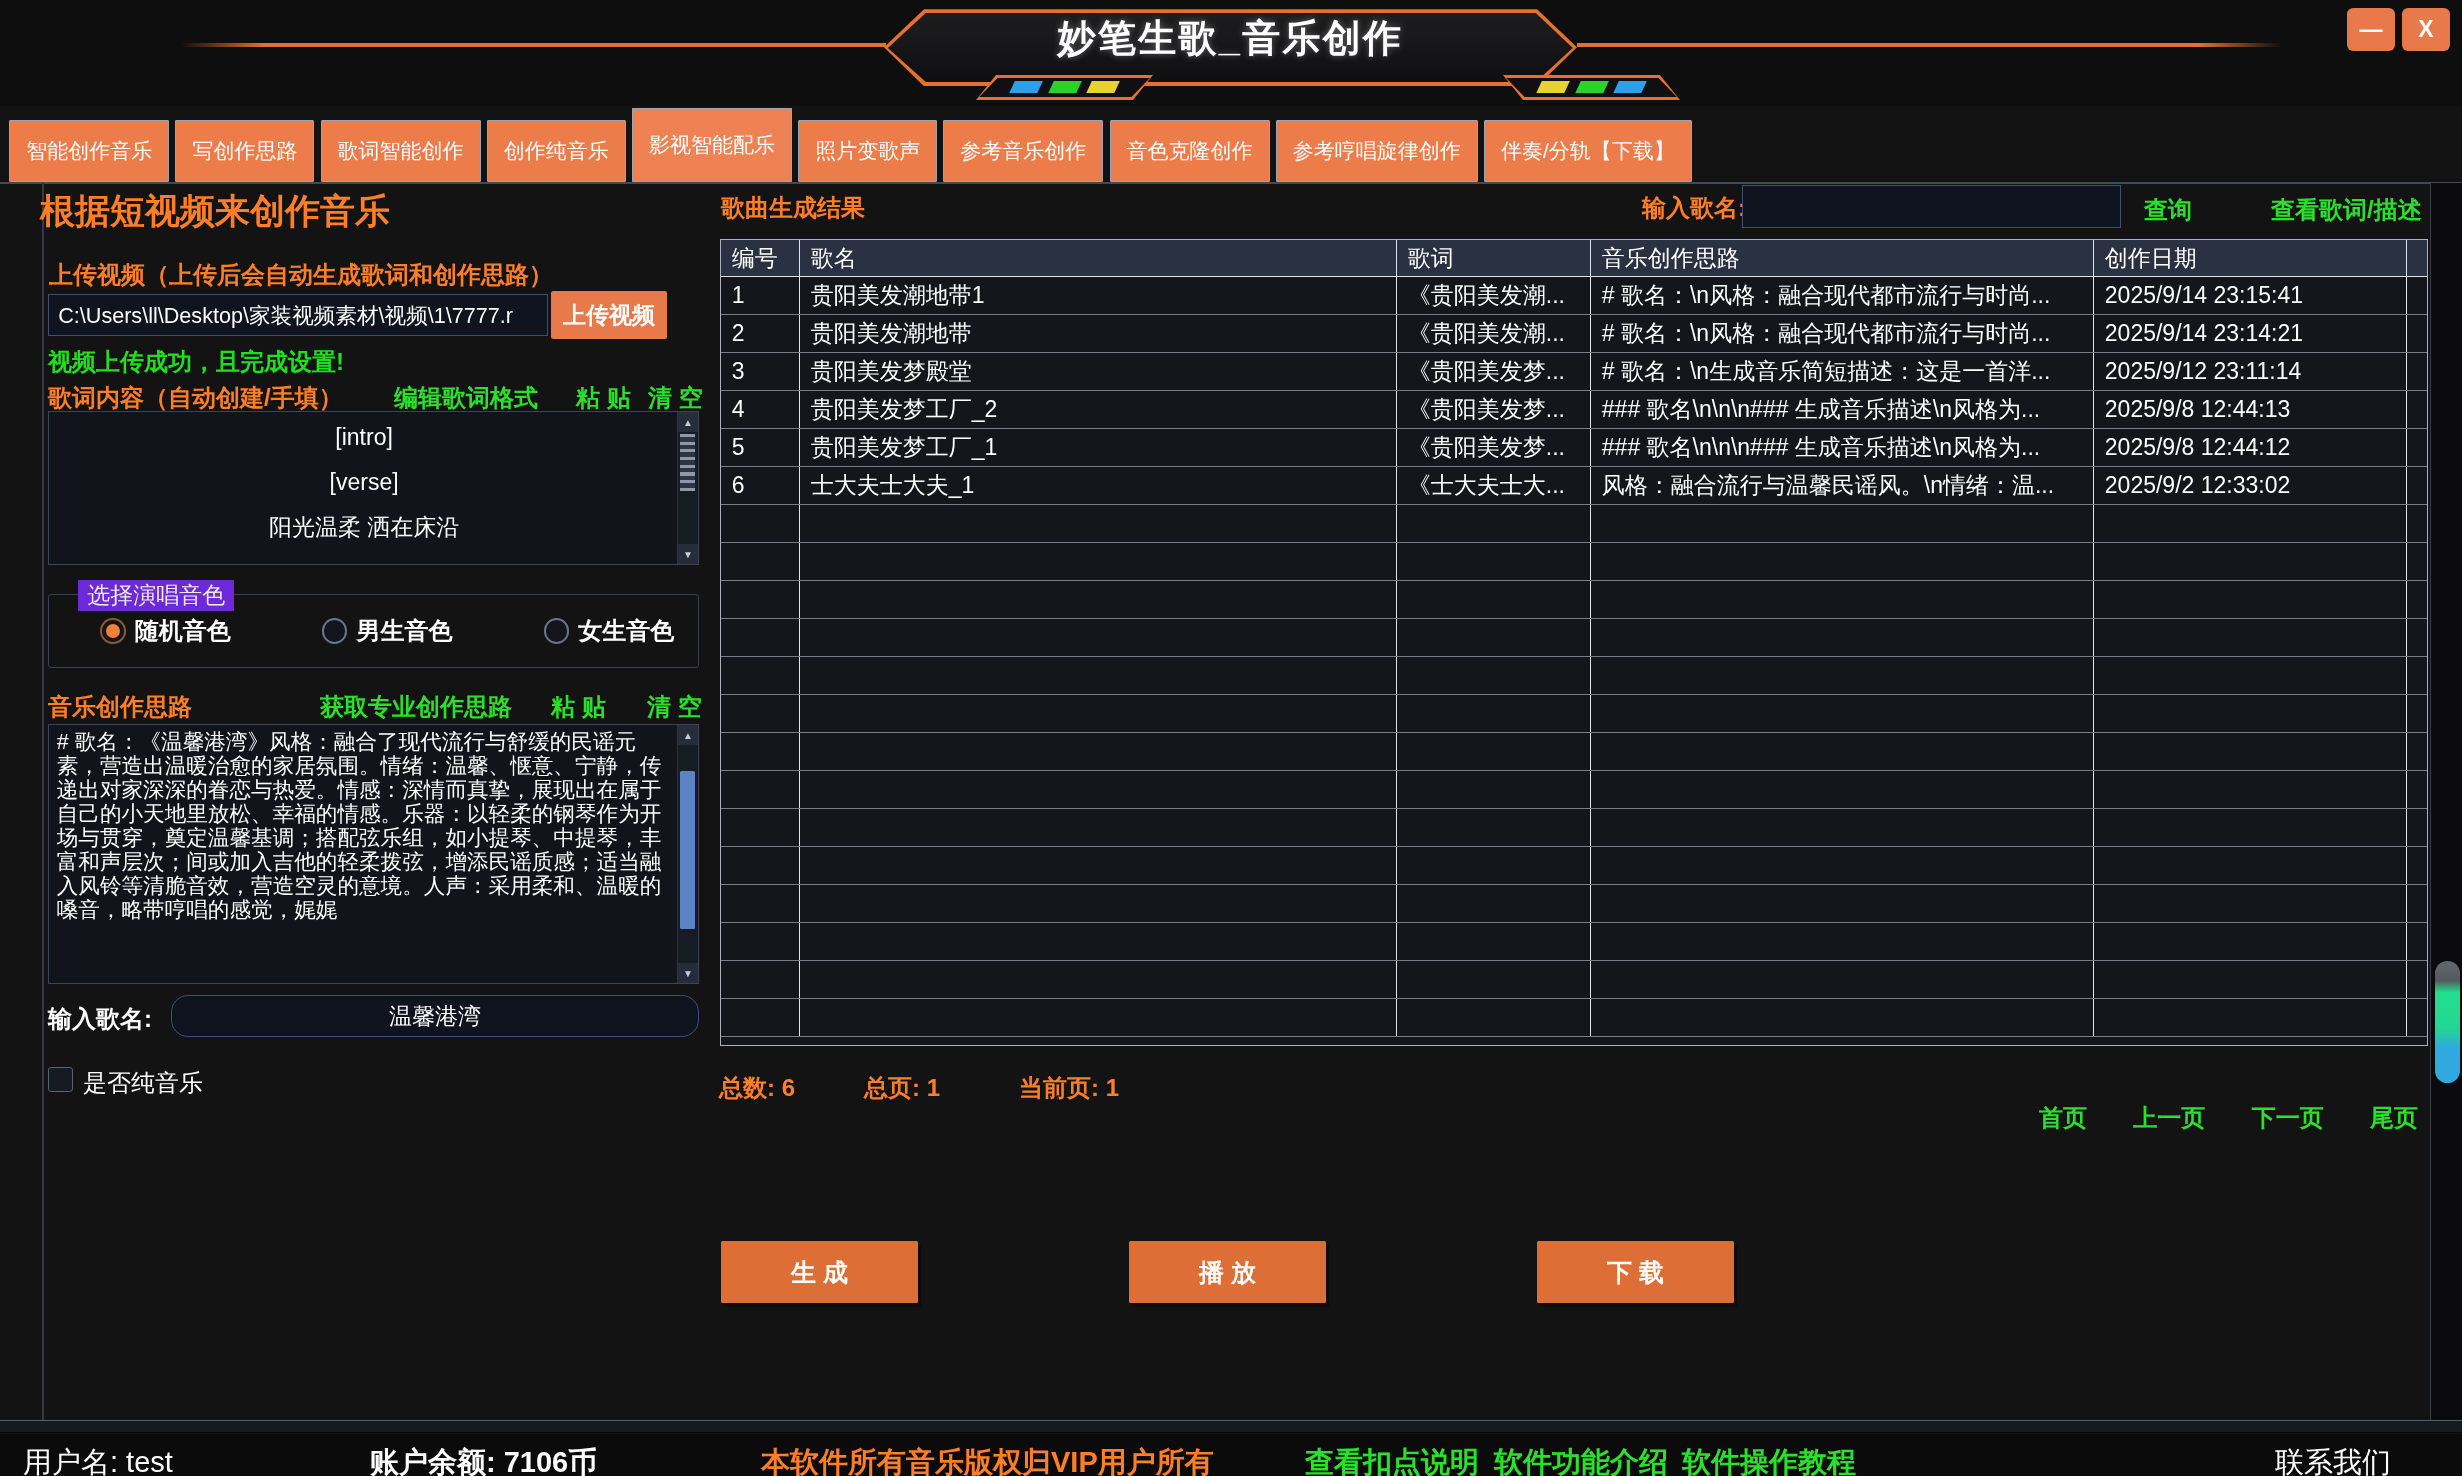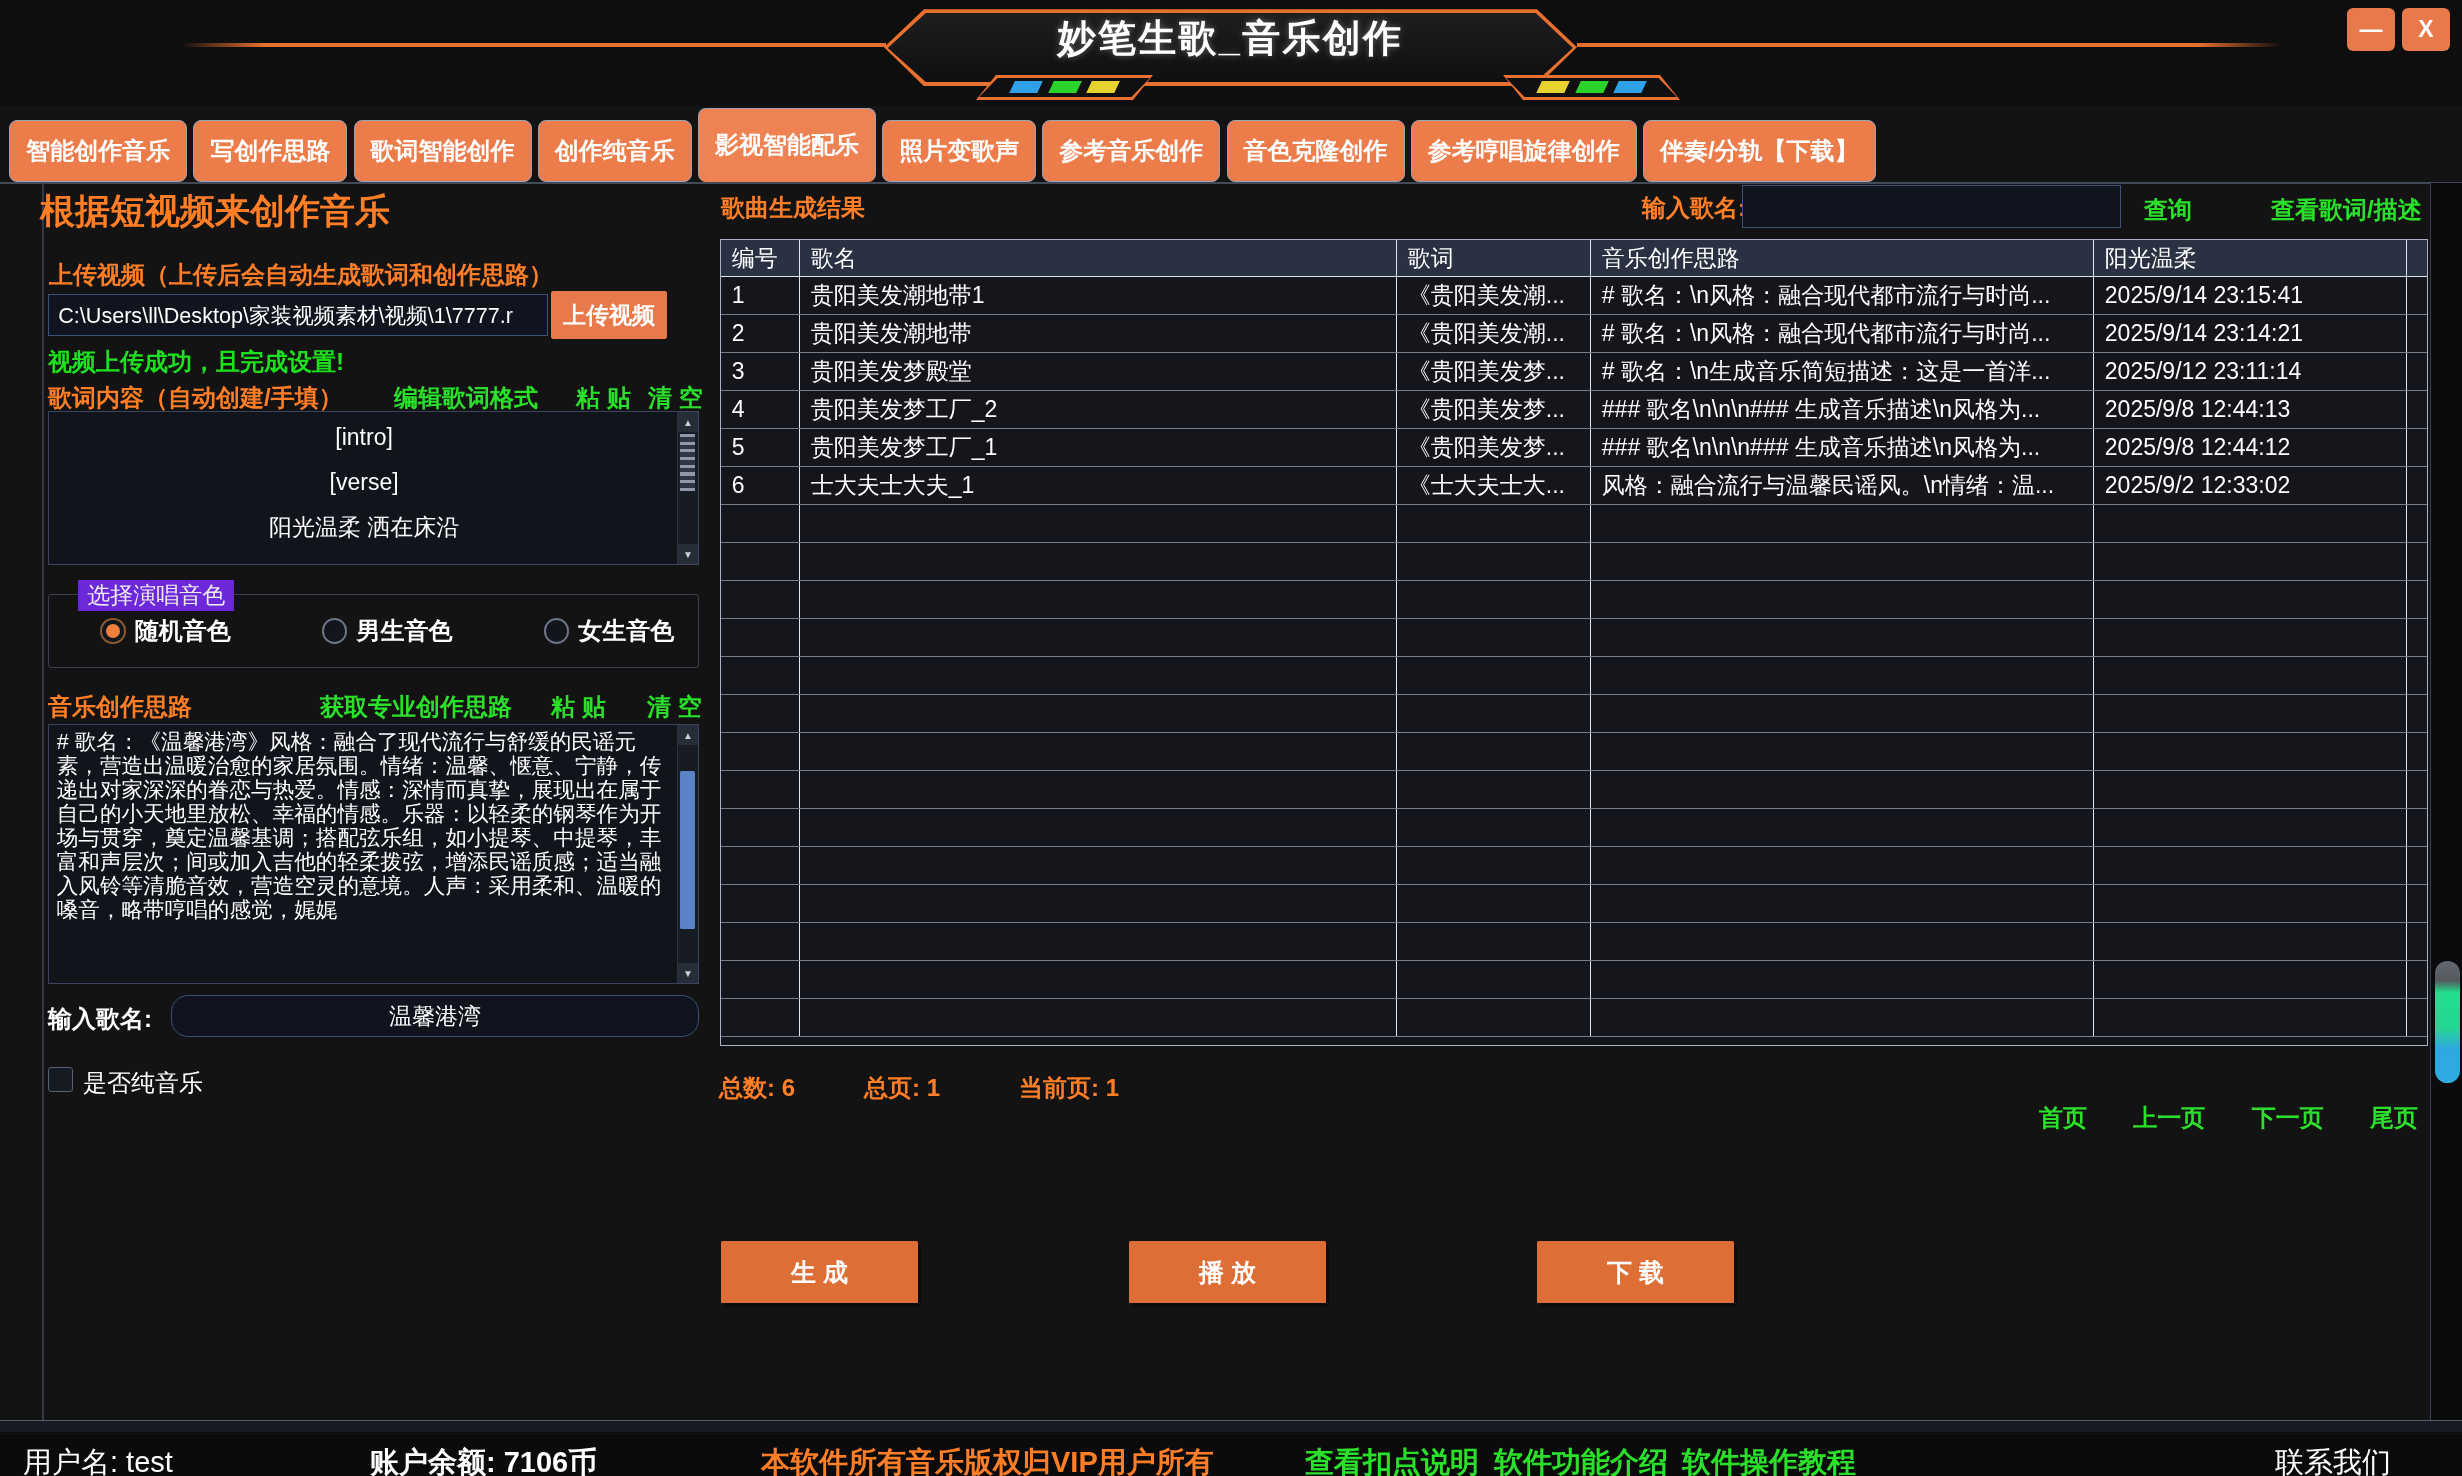--- a/index.html
+++ b/index.html
@@ -22,22 +22,22 @@
   .badge-inner{position:absolute;inset:3.1px;background:#101012;display:flex;align-items:center;justify-content:center;gap:10.8px;}
   .badge.left .badge-inner{clip-path:polygon(18.5px 0,100% 0,calc(100% - 18.5px) 100%,0 100%);}
   .badge.right .badge-inner{clip-path:polygon(0 0,calc(100% - 18.5px) 0,100% 100%,18.5px 100%);}
   .chip{width:28px;height:12.3px;transform:skewX(-25deg);display:inline-block;}
   .chip.blue{background:var(--chip-blue,#2F9FE8);} .chip.green{background:var(--chip-green,#2AD32A);} .chip.yellow{background:var(--chip-yellow,#E8D22F);}
   .winbtn{position:absolute;top:7.7px;width:48px;height:43px;background:var(--accent-orange,#E8794A);border-radius:6.2px;
           display:flex;align-items:center;justify-content:center;font-size:23px;font-weight:bold;color:#fff;cursor:pointer;}
   .winbtn.min{left:2347px;} .winbtn.close{left:2402px;}
   
   #tabbar{position:absolute;left:9.2px;top:108px;height:74px;display:flex;align-items:flex-end;gap:6.2px;}
-  .tab{background:var(--tab-orange,#ED7C4B);color:#fff;font-size:24px;font-weight:bold;height:62px;padding:0 16px;
-       display:flex;align-items:center;border:1.5px solid #99A3B4;border-radius:8px;box-sizing:border-box;white-space:nowrap;cursor:pointer;}
+  .tab{background:var(--tab-orange,#ED7C4B);color:#fff;font-size:21px;font-weight:normal;height:62px;padding:0 16px;
+       display:flex;align-items:center;border:1.5px solid #99A3B4;border-radius:1px;box-sizing:border-box;white-space:nowrap;cursor:pointer;}
   .tab.active{height:74px;background:#EF8252;border-bottom-color:#EF8252;}
   #content-top-line{position:absolute;left:0;top:182px;width:2462px;height:1.5px;background:#424a58;}
   #left-panel-line{position:absolute;left:42px;top:183px;width:1.5px;height:1238px;background:#333a46;}
   
   .lbl{position:absolute;font-weight:bold;font-size:24px;color:var(--orange-text,#FF7E26);white-space:nowrap;}
   .lbl.white{color:#fff;}
   .glink{position:absolute;color:var(--link-green,#2BE02B);font-weight:bold;font-size:24px;white-space:nowrap;cursor:pointer;text-decoration:none;}
   .input{position:absolute;background:#10141E;border:1.5px solid var(--input-border,#3D5178);color:#fff;font-size:21.6px;
          padding:0 9.2px;box-sizing:border-box;font-family:inherit;outline:none;}
   .btn{position:absolute;background:var(--accent-orange,#E8794A);color:#fff;font-weight:bold;display:flex;align-items:center;justify-content:center;border-radius:2.3px;cursor:pointer;}
@@ -218,21 +218,21 @@
   <input class="input search-input" value="" style="">
   <a class="glink query-link">查询</a>
   <a class="glink view-link">查看歌词/描述</a>
 
   <div id="results-table">
       <div class="trow thead">
         <div class="tcell c0">编号</div>
         <div class="tcell c1">歌名</div>
         <div class="tcell c2">歌词</div>
         <div class="tcell c3">音乐创作思路</div>
-        <div class="tcell c4">阳光温柔</div>
+        <div class="tcell c4">创作日期</div>
         <div class="tcell c5"></div>
       </div>
       <div class="trow">
         <div class="tcell c0">1</div>
         <div class="tcell c1">贵阳美发潮地带1</div>
         <div class="tcell c2">《贵阳美发潮...</div>
         <div class="tcell c3"># 歌名：\n风格：融合现代都市流行与时尚...</div>
         <div class="tcell c4">2025/9/14 23:15:41</div>
         <div class="tcell c5"></div>
       </div>

